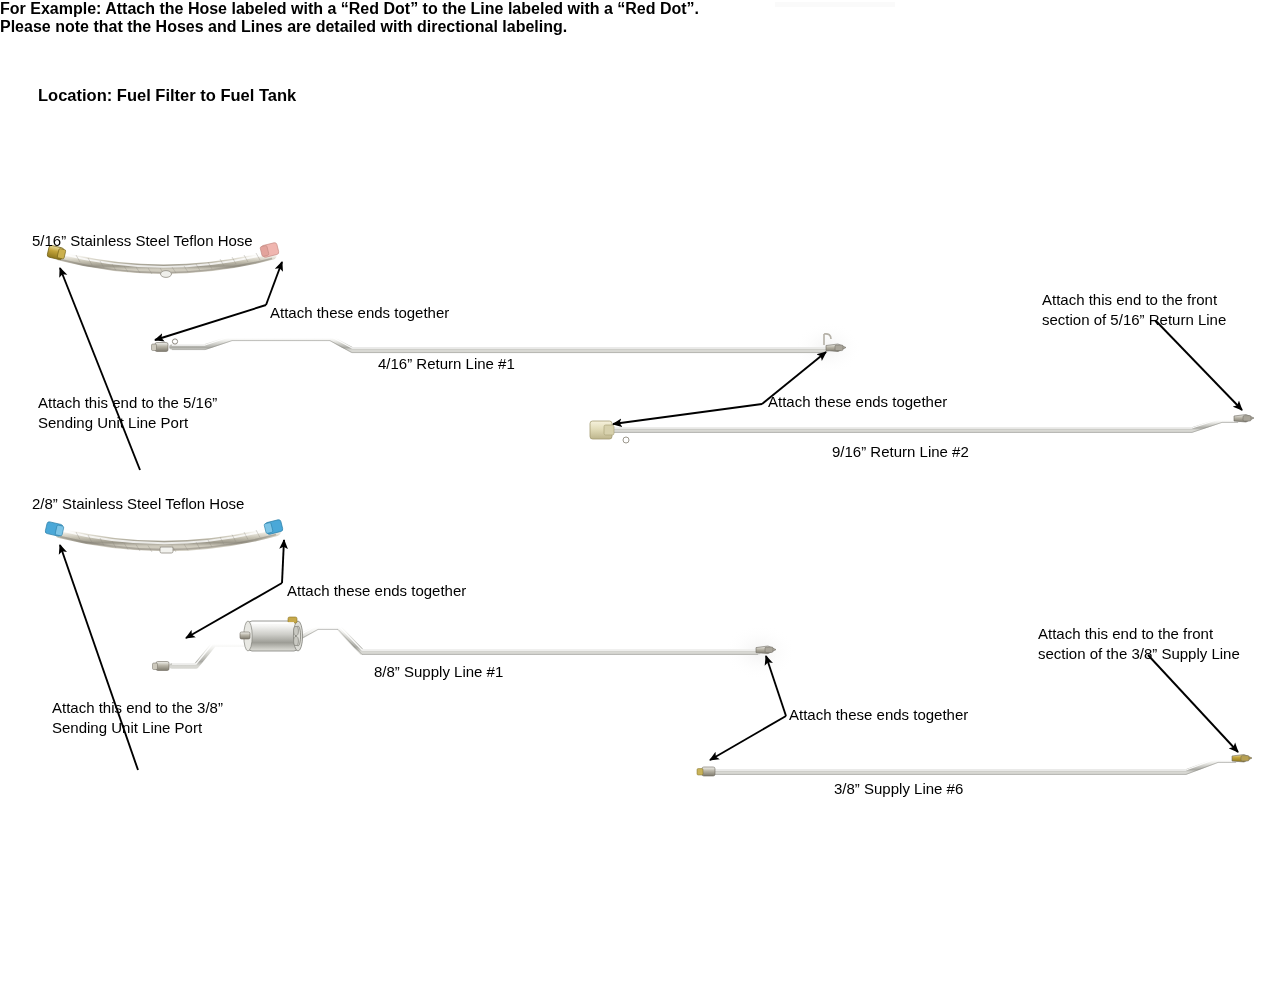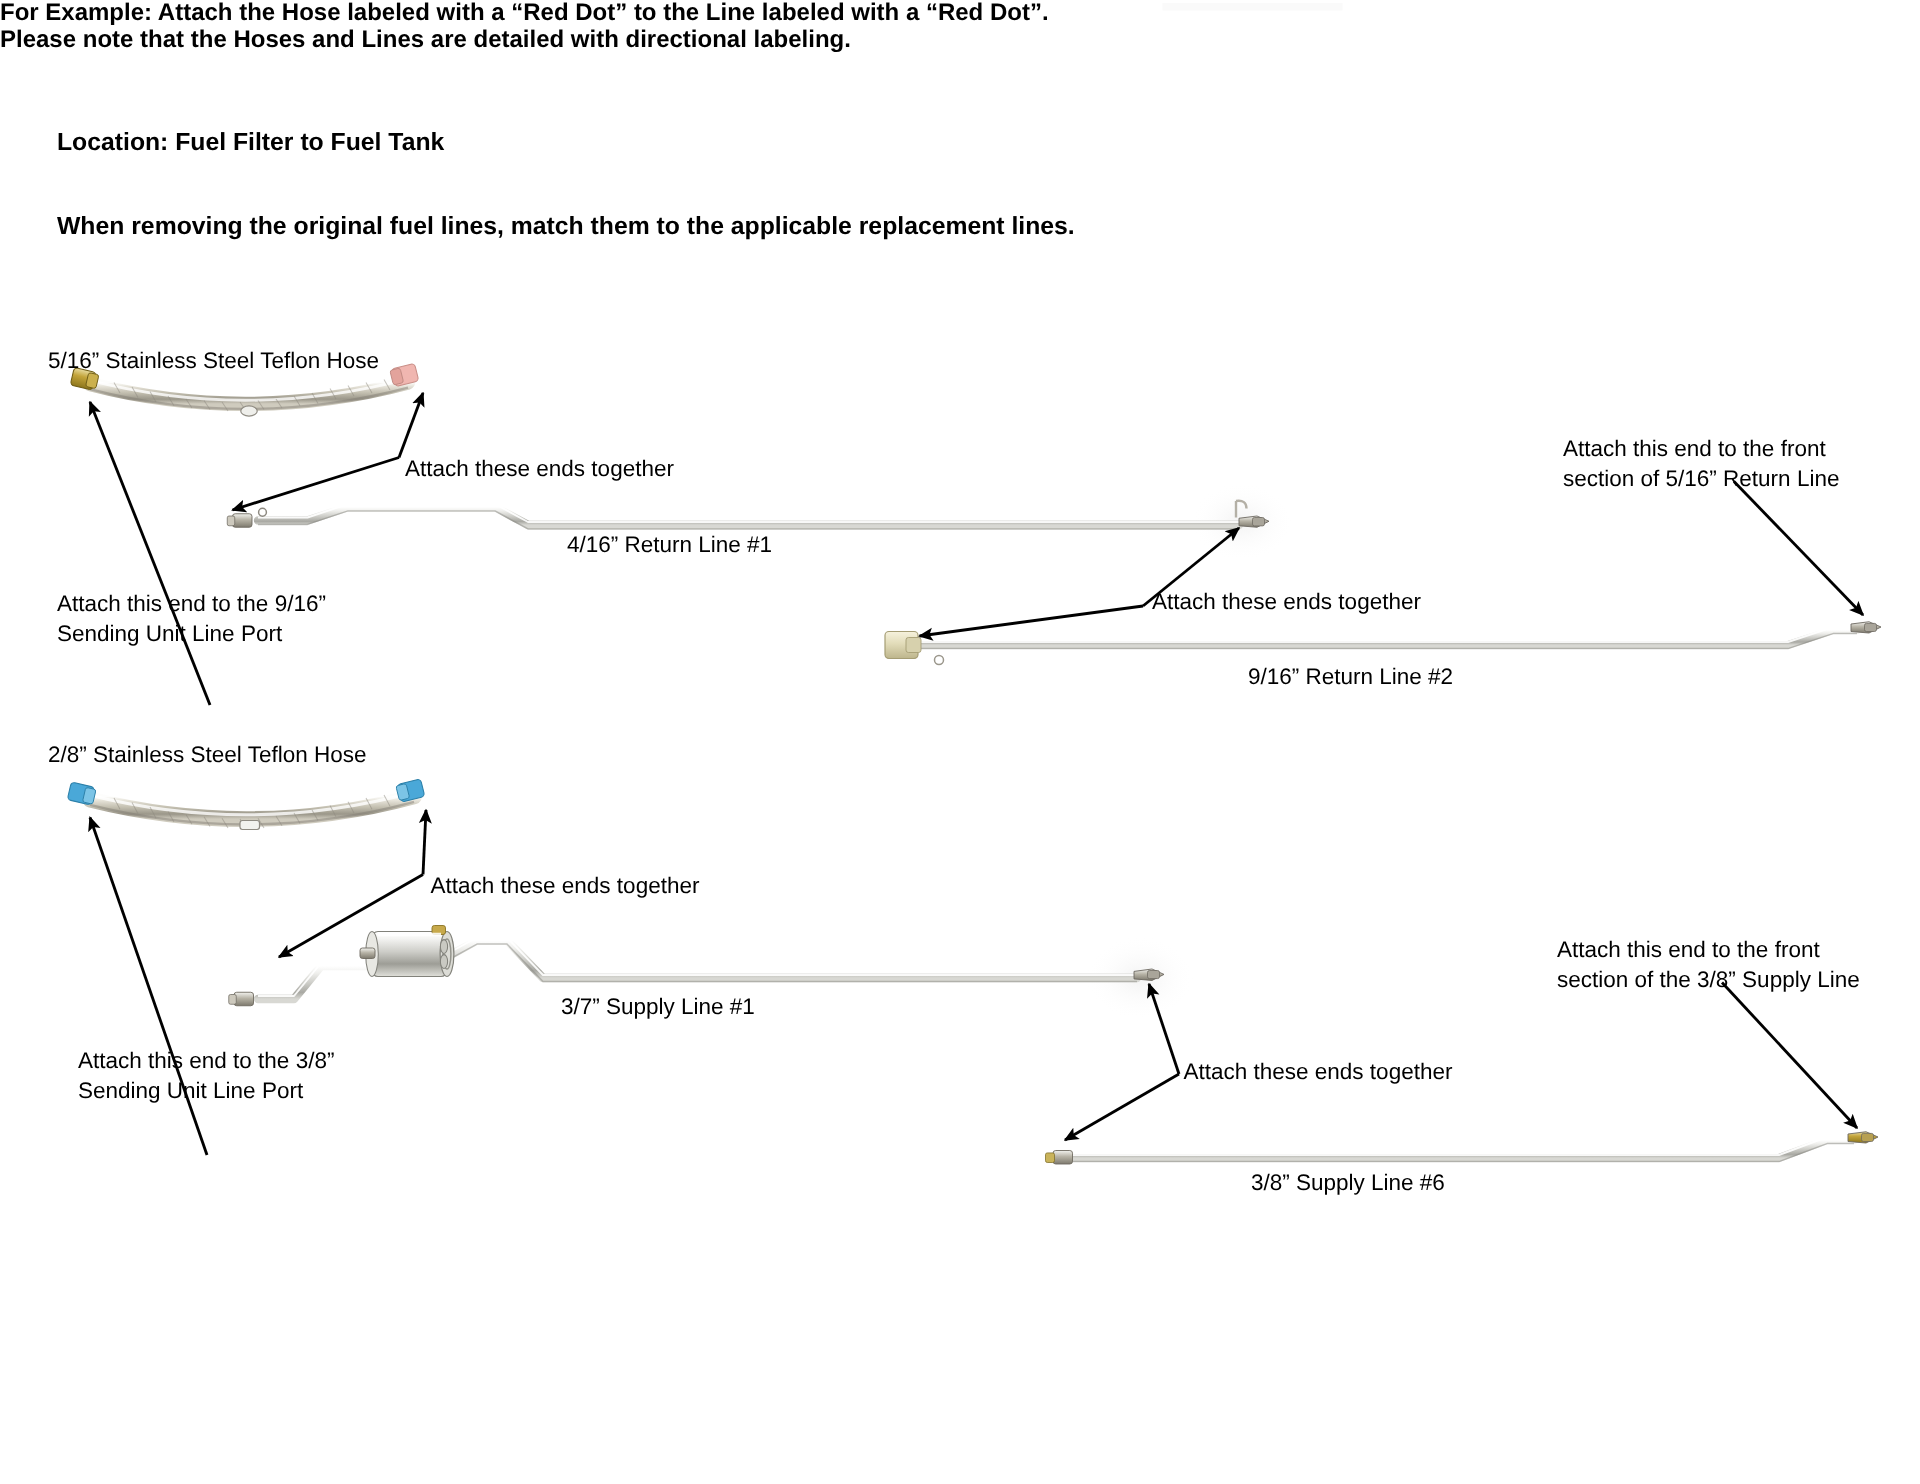--- a/index.html
+++ b/index.html
@@ -35,21 +35,20 @@
           pointer-events:none;overflow:visible;}
 </style>
 </head>
 <body>
 
 <div id="page">
 
   <div class="topband"></div>
 
   <div class="ttl" id="location">Location: Fuel Filter to Fuel Tank</div>
-  <div class="ttl" id="matchline">When removing the original fuel lines, match them to the applicable replacement lines.</div>
 
   <svg class="art" viewBox="0 0 1280 989">
     <defs>
       <linearGradient id="tube" x1="0" y1="0" x2="0" y2="1">
         <stop offset="0%" stop-color="#ffffff"></stop>
         <stop offset="22%" stop-color="#efefec"></stop>
         <stop offset="50%" stop-color="#cfcfca"></stop>
         <stop offset="80%" stop-color="#a9a9a3"></stop>
         <stop offset="100%" stop-color="#d8d8d3"></stop>
       </linearGradient>
@@ -257,34 +256,34 @@
       <path d="M138,770 L60,545"></path>
       <path d="M282,583 L284,540"></path>
       <path d="M282,583 L186,638"></path>
       <path d="M786,716 L766,656"></path>
       <path d="M786,716 L710,760"></path>
       <path d="M1148,655 L1238,752"></path>
     </g>
   </svg>
 
   <div class="lbl" id="hose1label">5/16” Stainless Steel Teflon Hose</div>
-  <div class="lbl" id="hose1attachleft">Attach this end to the 9/16”
+  <div class="lbl" id="hose1attachleft">Attach this end to the 5/16”
 Sending Unit Line Port</div>
   <div class="lbl" id="attach1">Attach these ends together</div>
   <div class="lbl" id="rl1label">4/16” Return Line #1</div>
   <div class="lbl" id="attach2">Attach these ends together</div>
   <div class="lbl" id="rl2label">9/16” Return Line #2</div>
   <div class="lbl" id="frontret">Attach this end to the front
 section of 5/16” Return Line</div>
 
   <div class="lbl" id="hose2label">2/8” Stainless Steel Teflon Hose</div>
   <div class="lbl" id="hose2attachleft">Attach this end to the 3/8”
 Sending Unit Line Port</div>
   <div class="lbl" id="attach3">Attach these ends together</div>
-  <div class="lbl" id="sl1label">3/7” Supply Line #1</div>
+  <div class="lbl" id="sl1label">8/8” Supply Line #1</div>
   <div class="lbl" id="attach4">Attach these ends together</div>
   <div class="lbl" id="sl2label">3/8” Supply Line #6</div>
   <div class="lbl" id="frontsup">Attach this end to the front
 section of the 3/8” Supply Line</div>
 
   <div id="note2">For Example: Attach the Hose labeled with a “Red Dot” to the Line labeled with a “Red Dot”.</div>
   <div id="note1">Please note that the Hoses and Lines are detailed with directional labeling.</div>
 
 </div>
 

